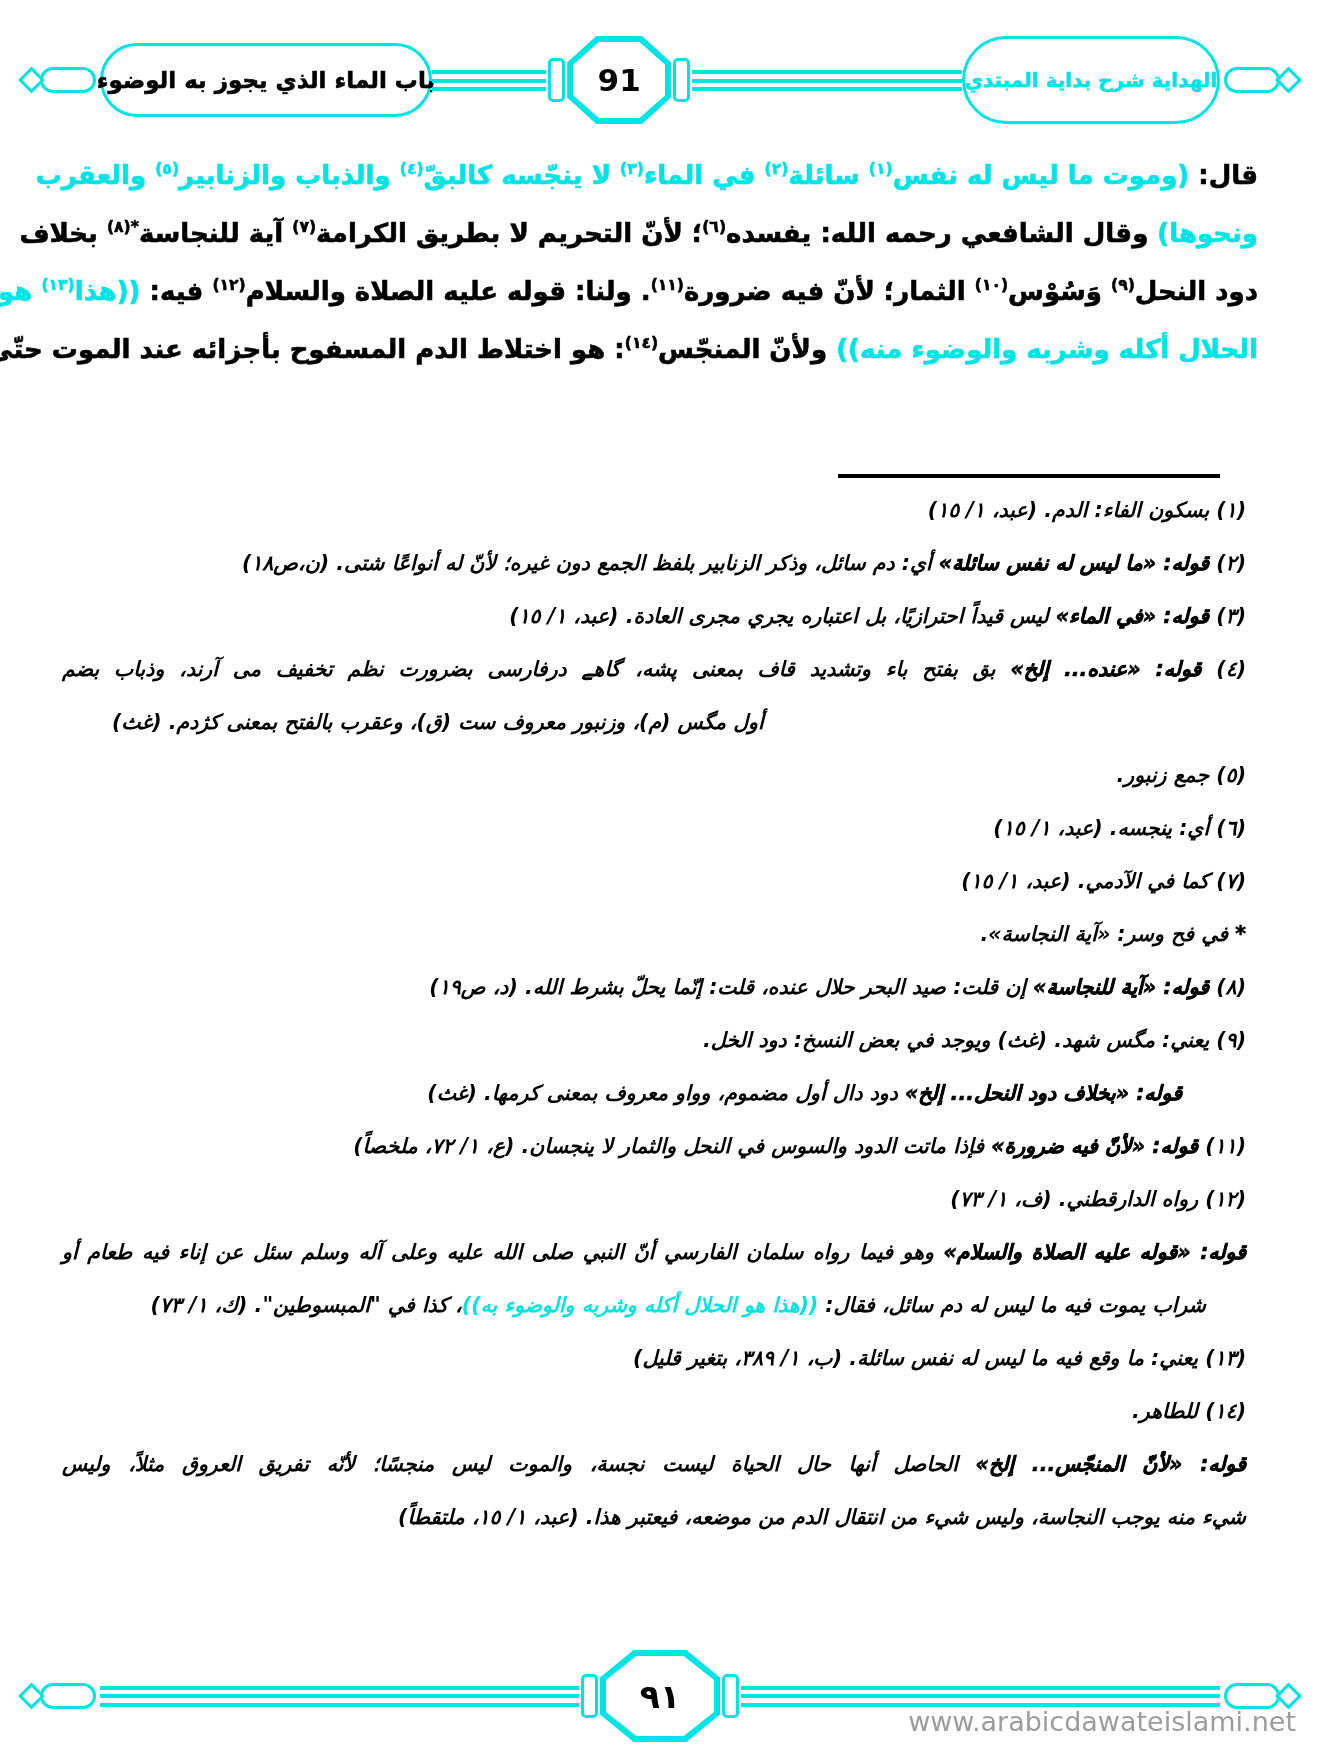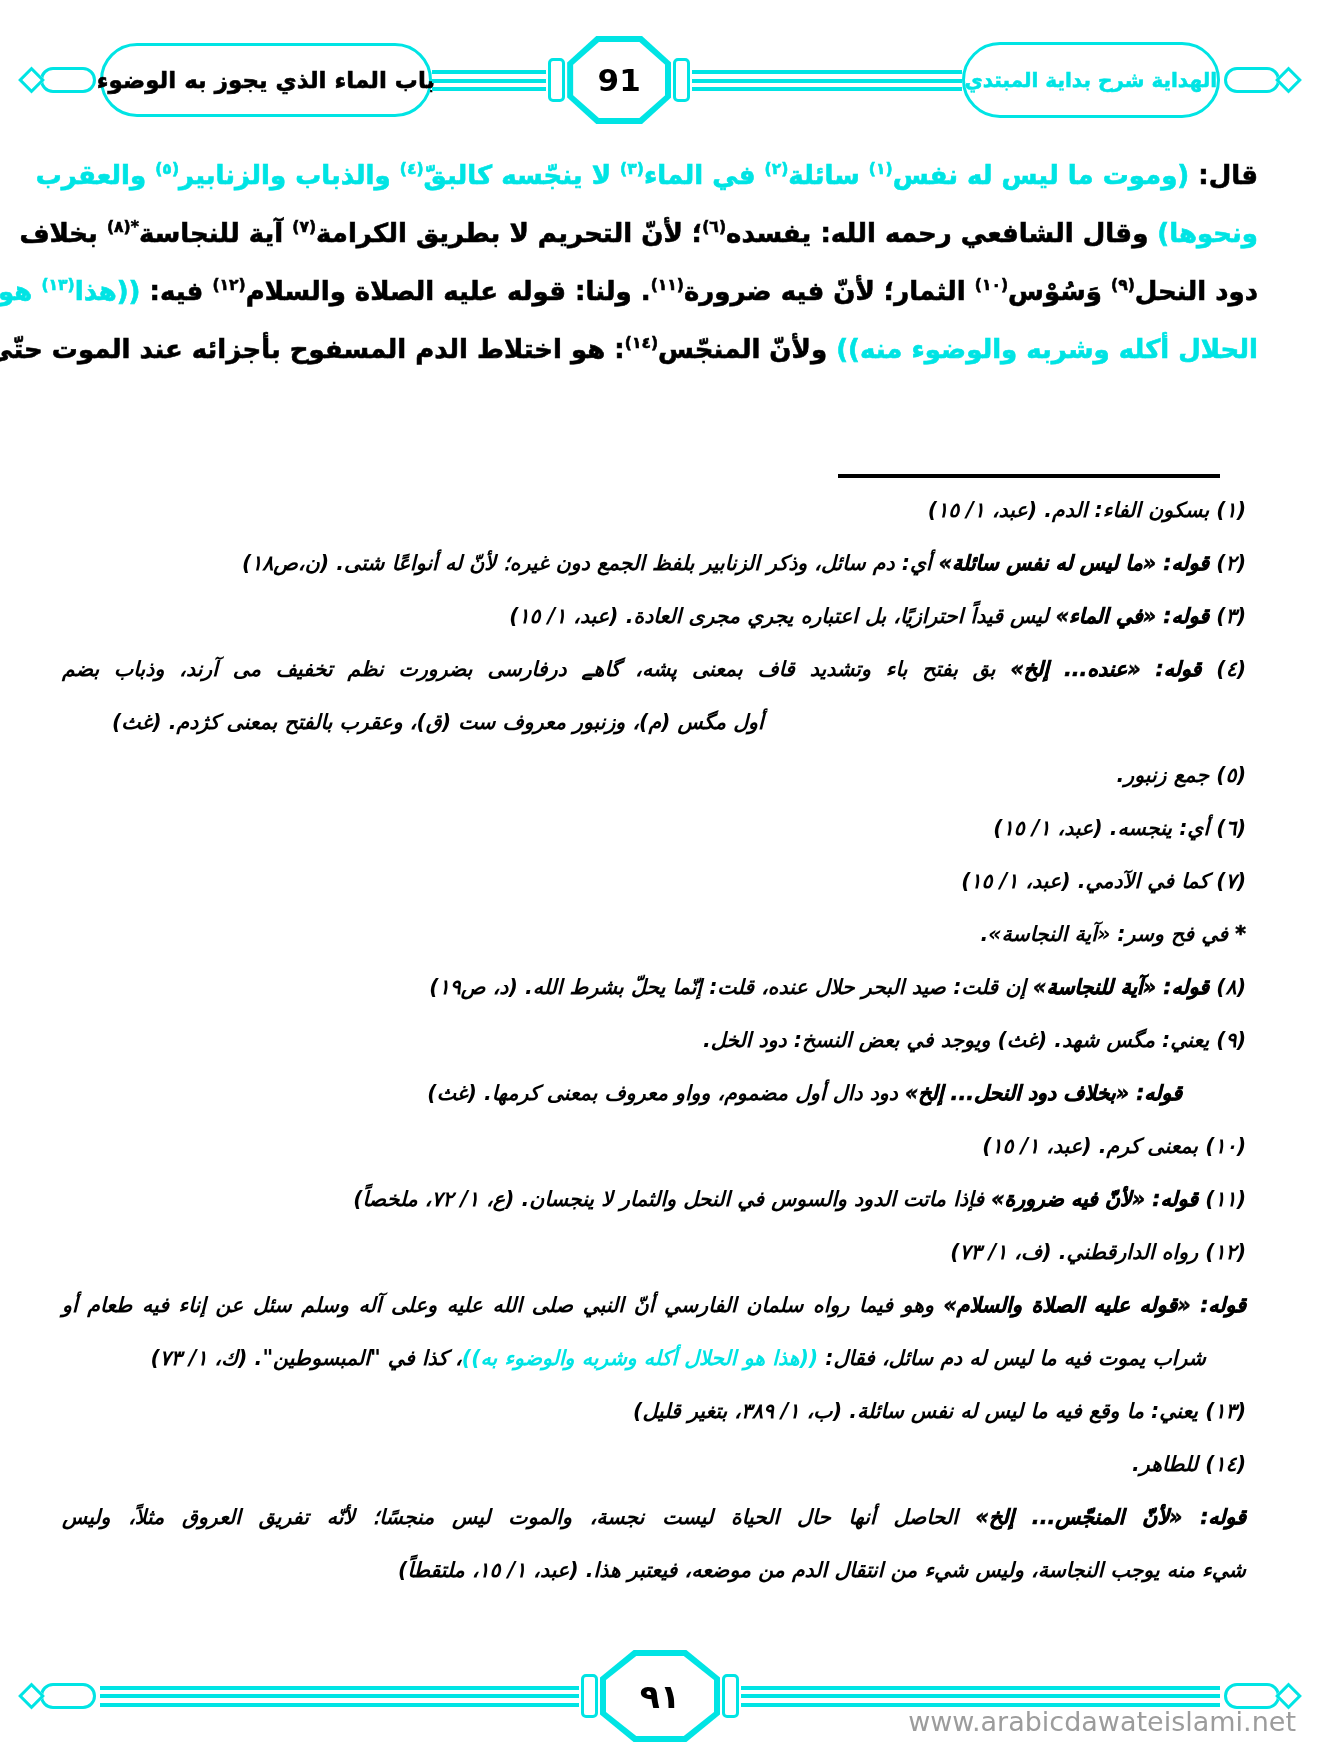--- a/index.html
+++ b/index.html
@@ -38,21 +38,21 @@
   .cartouche{
     border:3px solid var(--accent);border-radius:48px;background:#fff;
     display:flex;align-items:center;justify-content:center;
     flex:0 0 auto;
   }
   .chapter-cartouche{width:332px;height:74px;}
   .chapter-text{
     font-size:23px;font-weight:bold;color:var(--ink);
     -webkit-text-stroke:.6px var(--ink);white-space:nowrap;direction:rtl;
   }
-  .title-cartouche{width:258px;height:76px;justify-content:flex-end;}
+  .title-cartouche{width:258px;height:88px;}
   .title-text{
     font-size:20px;font-weight:bold;color:var(--accent);
     -webkit-text-stroke:.5px var(--accent);white-space:nowrap;direction:rtl;
   }
 
   .octagon{
     flex:0 0 auto;
     width:104px;height:88px;background:var(--accent);
     clip-path:polygon(28% 0,72% 0,100% 30%,100% 70%,72% 100%,28% 100%,0 70%,0 30%);
     display:flex;
@@ -160,21 +160,20 @@
       <div class="tline r" dir="rtl"><span>(٣) </span><span class="b">قوله: «في الماء»</span><span> ليس قيداً احترازيًا، بل اعتباره يجري مجرى العادة. (عبد، ١/ ١٥)</span></div>
       <div class="tline j" dir="rtl"><span>(٤) </span><span class="b">قوله: «عنده... إلخ»</span><span> بق بفتح باء وتشديد قاف بمعنى پشه، گاهے درفارسی بضرورت نظم تخفيف می آرند، وذباب بضم</span></div>
       <div class="tline cl" dir="rtl"><span>أول مگس (م)، وزنبور معروف ست (ق)، وعقرب بالفتح بمعنى كژدم. (غث)</span></div>
       <div class="tline r" dir="rtl"><span>(٥) جمع زنبور.</span></div>
       <div class="tline r" dir="rtl"><span>(٦) أي: ينجسه. (عبد، ١/ ١٥)</span></div>
       <div class="tline r" dir="rtl"><span>(٧) كما في الآدمي. (عبد، ١/ ١٥)</span></div>
       <div class="tline r" dir="rtl"><span class="b">* </span><span>في فح وسر: «آية النجاسة».</span></div>
       <div class="tline r" dir="rtl"><span>(٨) </span><span class="b">قوله: «آية للنجاسة»</span><span> إن قلت: صيد البحر حلال عنده، قلت: إنّما يحلّ بشرط الله. (د، ص١٩)</span></div>
       <div class="tline r" dir="rtl"><span>(٩) يعني: مگس شهد. (غث) ويوجد في بعض النسخ: دود الخل.</span></div>
       <div class="tline ri" dir="rtl"><span class="b">قوله: «بخلاف دود النحل... إلخ»</span><span> دود دال أول مضموم، وواو معروف بمعنى كرمها. (غث)</span></div>
-      <div class="tline r" dir="rtl"><span>(١٠) بمعنى كرم. (عبد، ١/ ١٥)</span></div>
       <div class="tline r" dir="rtl"><span>(١١) </span><span class="b">قوله: «لأنّ فيه ضرورة»</span><span> فإذا ماتت الدود والسوس في النحل والثمار لا ينجسان. (ع، ١/ ٧٢، ملخصاً)</span></div>
       <div class="tline r" dir="rtl"><span>(١٢) رواه الدارقطني. (ف، ١/ ٧٣)</span></div>
       <div class="tline j" dir="rtl"><span class="b">قوله: «قوله عليه الصلاة والسلام»</span><span> وهو فيما رواه سلمان الفارسي أنّ النبي صلى الله عليه وعلى آله وسلم سئل عن إناء فيه طعام أو</span></div>
       <div class="tline ri-sm" dir="rtl"><span>شراب يموت فيه ما ليس له دم سائل، فقال: </span><span class="cyan">((هذا هو الحلال أكله وشربه والوضوء به))</span><span>، كذا في "المبسوطين". (ك، ١/ ٧٣)</span></div>
       <div class="tline r" dir="rtl"><span>(١٣) يعني: ما وقع فيه ما ليس له نفس سائلة. (ب، ١/ ٣٨٩، بتغير قليل)</span></div>
       <div class="tline r" dir="rtl"><span>(١٤) للطاهر.</span></div>
       <div class="tline j" dir="rtl"><span class="b">قوله: «لأنّ المنجّس... إلخ»</span><span> الحاصل أنها حال الحياة ليست نجسة، والموت ليس منجسًا؛ لأنّه تفريق العروق مثلاً، وليس</span></div>
       <div class="tline r" dir="rtl"><span>شيء منه يوجب النجاسة، وليس شيء من انتقال الدم من موضعه، فيعتبر هذا. (عبد، ١/ ١٥، ملتقطاً)</span></div>
     </section>
 

